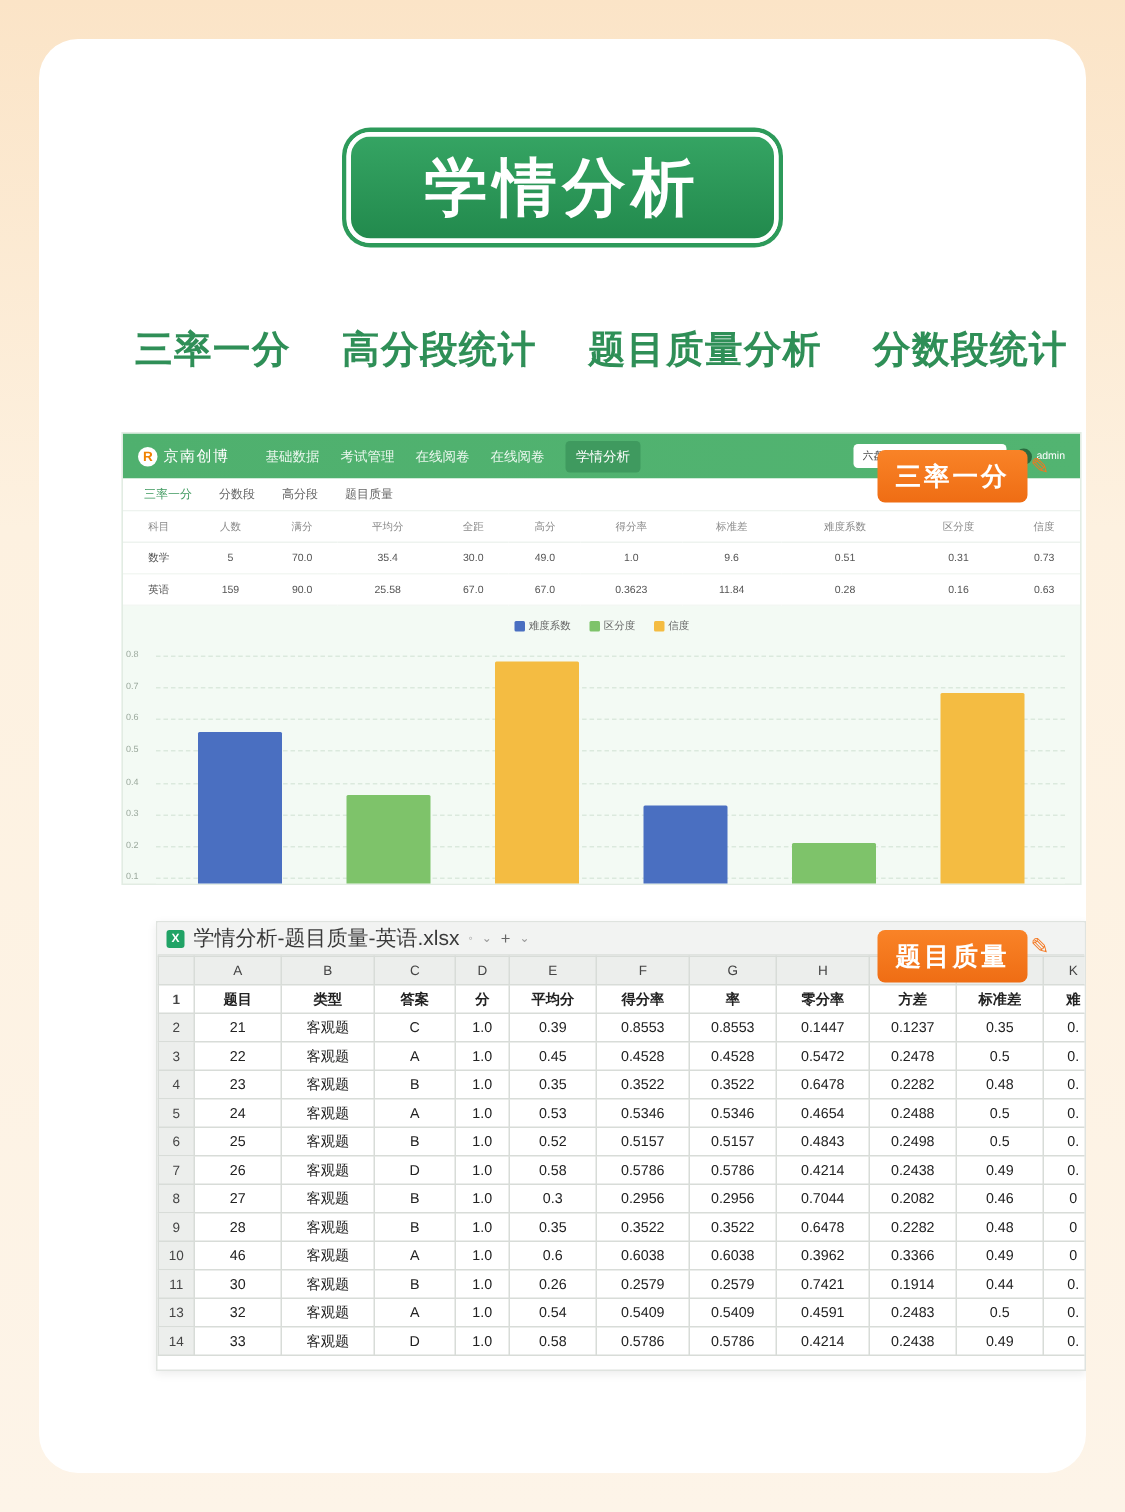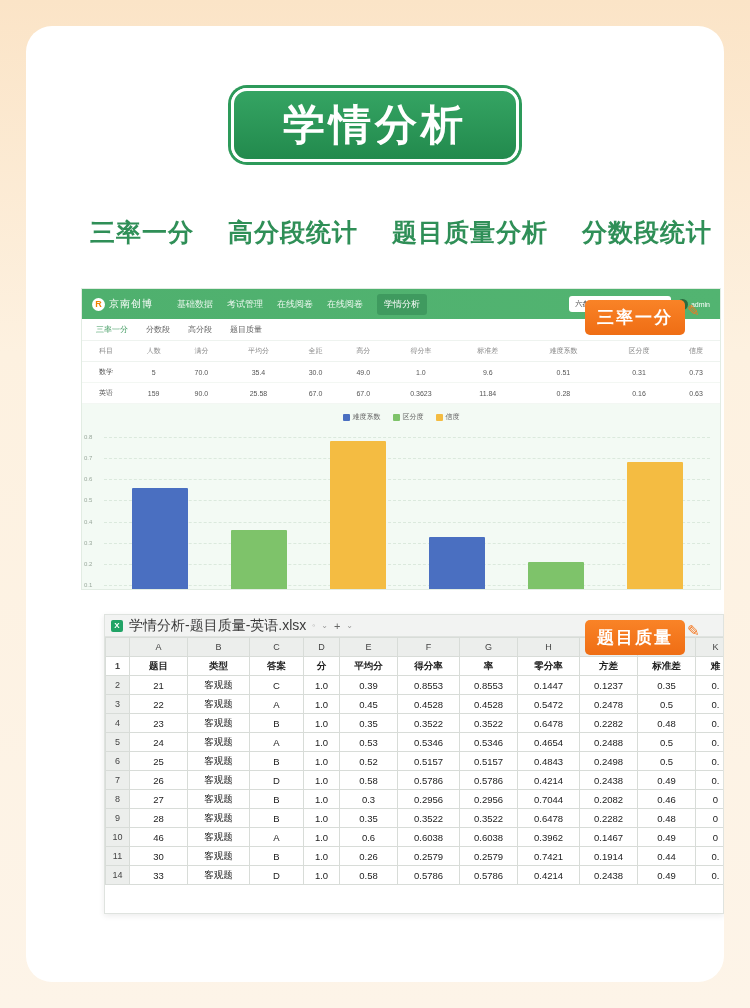--- a/index.html
+++ b/index.html
@@ -575,39 +575,53 @@
             <tr>
               <td class="rowhdr">10</td>
               <td>46</td>
               <td>客观题</td>
               <td>A</td>
               <td>1.0</td>
               <td>0.6</td>
               <td>0.6038</td>
               <td>0.6038</td>
               <td>0.3962</td>
-              <td>0.1467</td>
+              <td>0.3366</td>
               <td>0.49</td>
               <td>0</td>
             </tr>
             <tr>
               <td class="rowhdr">11</td>
               <td>30</td>
               <td>客观题</td>
               <td>B</td>
               <td>1.0</td>
               <td>0.26</td>
               <td>0.2579</td>
               <td>0.2579</td>
               <td>0.7421</td>
               <td>0.1914</td>
               <td>0.44</td>
               <td>0.</td>
             </tr>
             <tr>
+              <td class="rowhdr">13</td>
+              <td>32</td>
+              <td>客观题</td>
+              <td>A</td>
+              <td>1.0</td>
+              <td>0.54</td>
+              <td>0.5409</td>
+              <td>0.5409</td>
+              <td>0.4591</td>
+              <td>0.2483</td>
+              <td>0.5</td>
+              <td>0.</td>
+            </tr>
+            <tr>
               <td class="rowhdr">14</td>
               <td>33</td>
               <td>客观题</td>
               <td>D</td>
               <td>1.0</td>
               <td>0.58</td>
               <td>0.5786</td>
               <td>0.5786</td>
               <td>0.4214</td>
               <td>0.2438</td>

